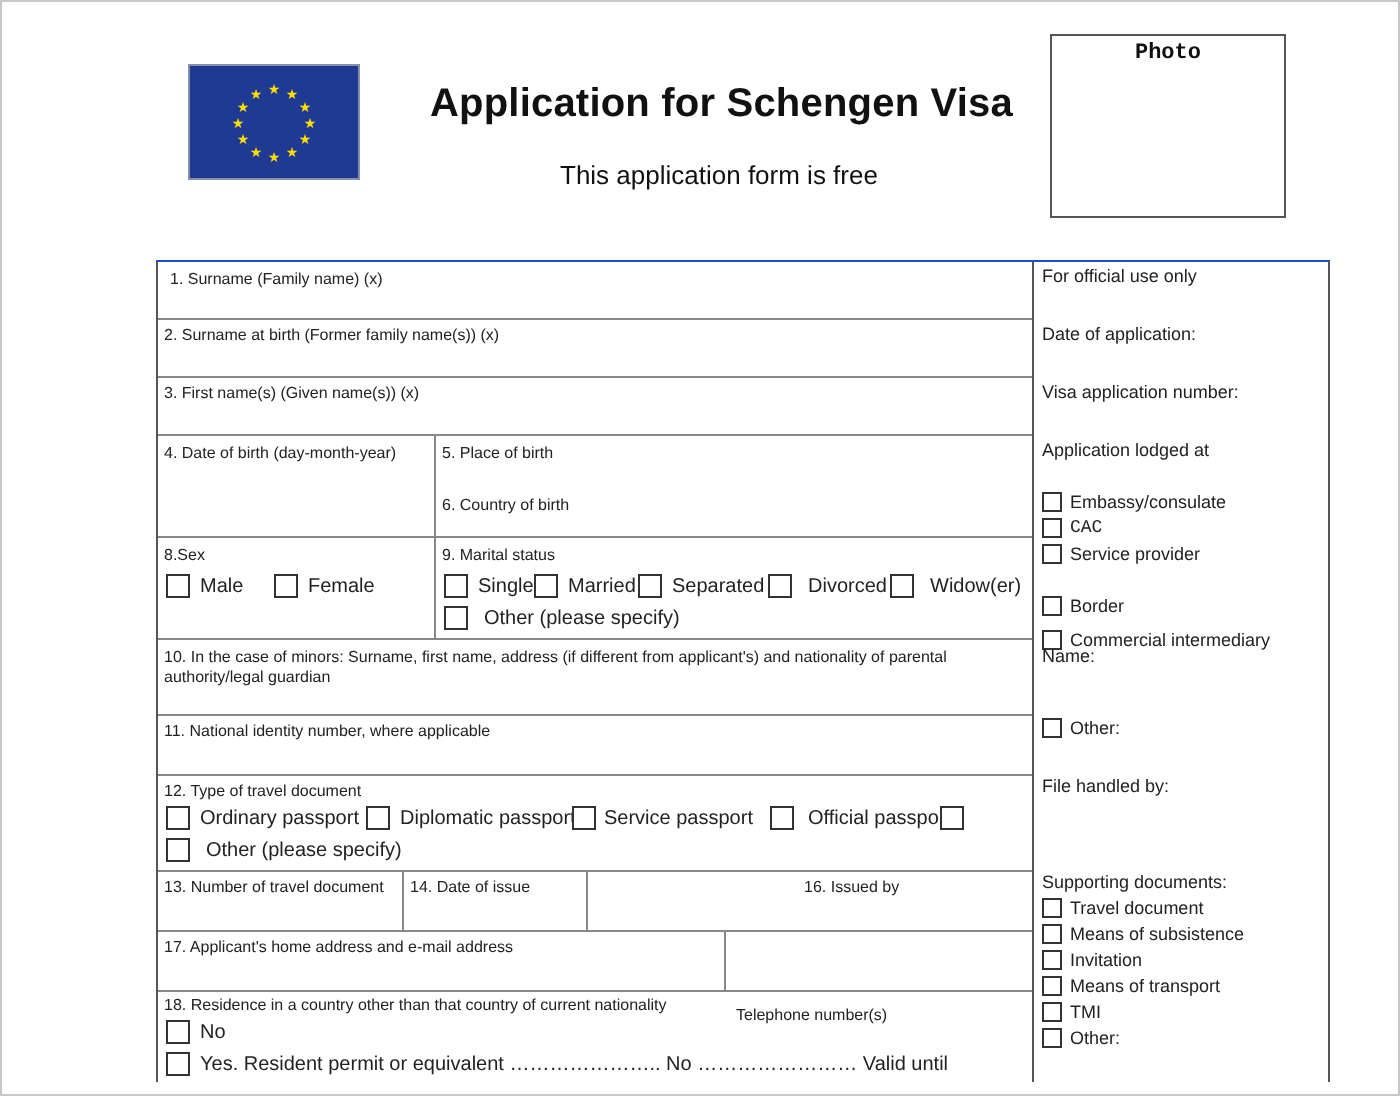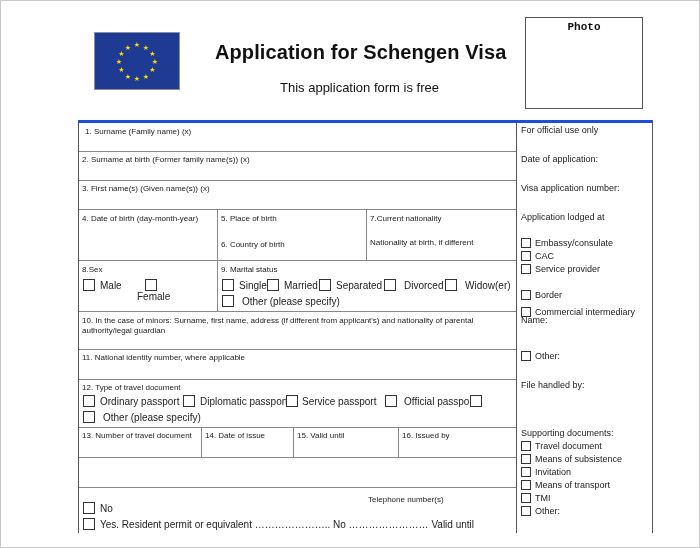--- a/index.html
+++ b/index.html
@@ -8,21 +8,21 @@
     font-family: "Liberation Sans", sans-serif; color: #111;
   }
   .frame { position: absolute; left: 0; top: 0; width: 698px; height: 546px; border: 1px solid #c8c8c8; }
   .flag { position: absolute; left: 94px; top: 32px; width: 84px; height: 56px; background: #1f3a93; border: 1px solid #8a8fa8; }
   .flag svg { position: absolute; left: 0; top: 0; }
   .title { position: absolute; left: 215px; top: 41px; font-size: 20px; font-weight: bold; letter-spacing: 0.1px; }
   .subtitle { position: absolute; left: 280px; top: 80px; font-size: 13px; }
   .photo { position: absolute; left: 525px; top: 17px; width: 116px; height: 90px; border: 1px solid #555; font-family: Liberation Mono, monospace; }
   .photo span { display: block; text-align: center; font-size: 11px; font-weight: bold; margin-top: 3px; }
 
-  .form { position: absolute; left: 78px; top: 120px; width: 573px; height: 410px; border-left: 1px solid #555; border-top: 3px solid #1d4ed8; border-right: 1px solid #555; }
+  .form { position: absolute; left: 78px; top: 130px; width: 573px; height: 410px; border-left: 1px solid #555; border-top: 1px solid #1d4ed8; border-right: 1px solid #555; padding-left: 12px; }
   .left { position: absolute; left: 0; top: 0; width: 437px; height: 410px; border-right: 1px solid #555; }
   .row { position: absolute; left: 0; width: 437px; border-bottom: 1px solid #888; }
   .cell { position: absolute; top: 0; height: 100%; border-right: 1px solid #888; }
   .cell:last-child { border-right: none; }
   .lbl { position: absolute; font-size: 8px; color: #222; white-space: nowrap; }
   .opt { position: absolute; font-size: 10px; color: #222; white-space: nowrap; display: flex; align-items: center; }
   .cb { display: inline-block; width: 10px; height: 10px; border: 1px solid #333; background: #fff; margin-right: 5px; flex: none; }
   .right { position: absolute; left: 438px; top: 0; width: 135px; height: 410px; }
   .rl { position: absolute; left: 4px; font-size: 9px; color: #222; white-space: nowrap; display: flex; align-items: center; }
   .rl .cb { width: 8px; height: 8px; margin-right: 4px; }
@@ -72,34 +72,30 @@
     </div>
 
     <div class="row" style="top:87px;height:50px;">
       <div class="cell" style="left:0;width:138px;">
         <div class="lbl" style="left:3px;top:4px;">4. Date of birth (day-month-year)</div>
       </div>
       <div class="cell" style="left:139px;width:148px;">
         <div class="lbl" style="left:3px;top:4px;">5. Place of birth</div>
         <div class="lbl" style="left:3px;top:30px;">6. Country of birth</div>
       </div>
-      <div class="cell" style="left:288px;width:149px;">
-        <div class="lbl" style="left:3px;top:4px;">7.Current nationality</div>
-        <div class="lbl" style="left:3px;top:28px;">Nationality at birth, if different</div>
-      </div>
     </div>
 
     <div class="row" style="top:138px;height:50px;">
       <div class="cell" style="left:0;width:138px;">
         <div class="lbl" style="left:3px;top:4px;">8.Sex</div>
         <div class="opt" style="left:4px;top:18px;">
             <span class="cb"></span>
             <span>Male</span>
           </div>
-        <div class="opt" style="left:58px;top:18px;flex-direction:column;">
+        <div class="opt" style="left:58px;top:18px;">
             <span class="cb"></span>
             <span>Female</span>
           </div>
       </div>
       <div class="cell" style="left:139px;width:298px;">
         <div class="lbl" style="left:3px;top:4px;">9. Marital status</div>
         <div class="opt" style="left:4px;top:18px;">
             <span class="cb"></span>
             <span>Single</span>
           </div>
@@ -162,56 +158,57 @@
         </div>
     </div>
 
     <div class="row" style="top:305px;height:29px;">
       <div class="cell" style="left:0;width:122px;">
         <div class="lbl" style="left:3px;top:3px;">13. Number of travel document</div>
       </div>
       <div class="cell" style="left:123px;width:91px;">
         <div class="lbl" style="left:3px;top:3px;">14. Date of issue</div>
       </div>
-      <div class="cell" style="left:215px;width:104px;">
-        <div class="lbl" style="left:3px;top:3px;">15. Valid until</div>
-      </div>
       <div class="cell" style="left:320px;width:117px;">
         <div class="lbl" style="left:3px;top:3px;">16. Issued by</div>
       </div>
     </div>
 
     <div class="row" style="top:335px;height:29px;">
+      <div class="cell" style="left:0;width:283px;">
+        <div class="lbl" style="left:3px;top:3px;">17. Applicant's home address and e-mail address</div>
+      </div>
       <div class="cell" style="left:284px;width:153px;">
         <div class="lbl" style="left:5px;top:3px;margin-top:34px;">Telephone number(s)</div>
       </div>
     </div>
 
     <div class="row" style="top:365px;height:45px;border-bottom:none;">
+      <div class="lbl" style="left:3px;top:2px;">18. Residence in a country other than that country of current nationality</div>
       <div class="opt" style="left:4px;top:14px;">
           <span class="cb"></span>
           <span>No</span>
         </div>
       <div class="opt" style="left:4px;top:30px;">
           <span class="cb"></span>
           <span>Yes. Resident permit or equivalent ………………….. No  …………………… Valid until</span>
         </div>
     </div>
   </div>
 
   <div class="right">
     <div class="rl" style="top:2px;">For official use only</div>
     <div class="rl" style="top:31px;">Date of application:</div>
     <div class="rl" style="top:60px;">Visa application number:</div>
     <div class="rl" style="top:89px;">Application lodged at</div>
     <div class="rl" style="top:115px;">
         <span class="cb"></span>
         <span>Embassy/consulate</span>
       </div>
-    <div class="rl" style="top:128px;">
+    <div class="rl" style="top:128px;font-family:Liberation Mono, monospace;">
         <span class="cb"></span>
         <span>CAC</span>
       </div>
     <div class="rl" style="top:141px;">
         <span class="cb"></span>
         <span>Service provider</span>
       </div>
     <div class="rl" style="top:154px;margin-top:30px;">
         <span class="cb"></span>
         <span>Commercial intermediary</span>

